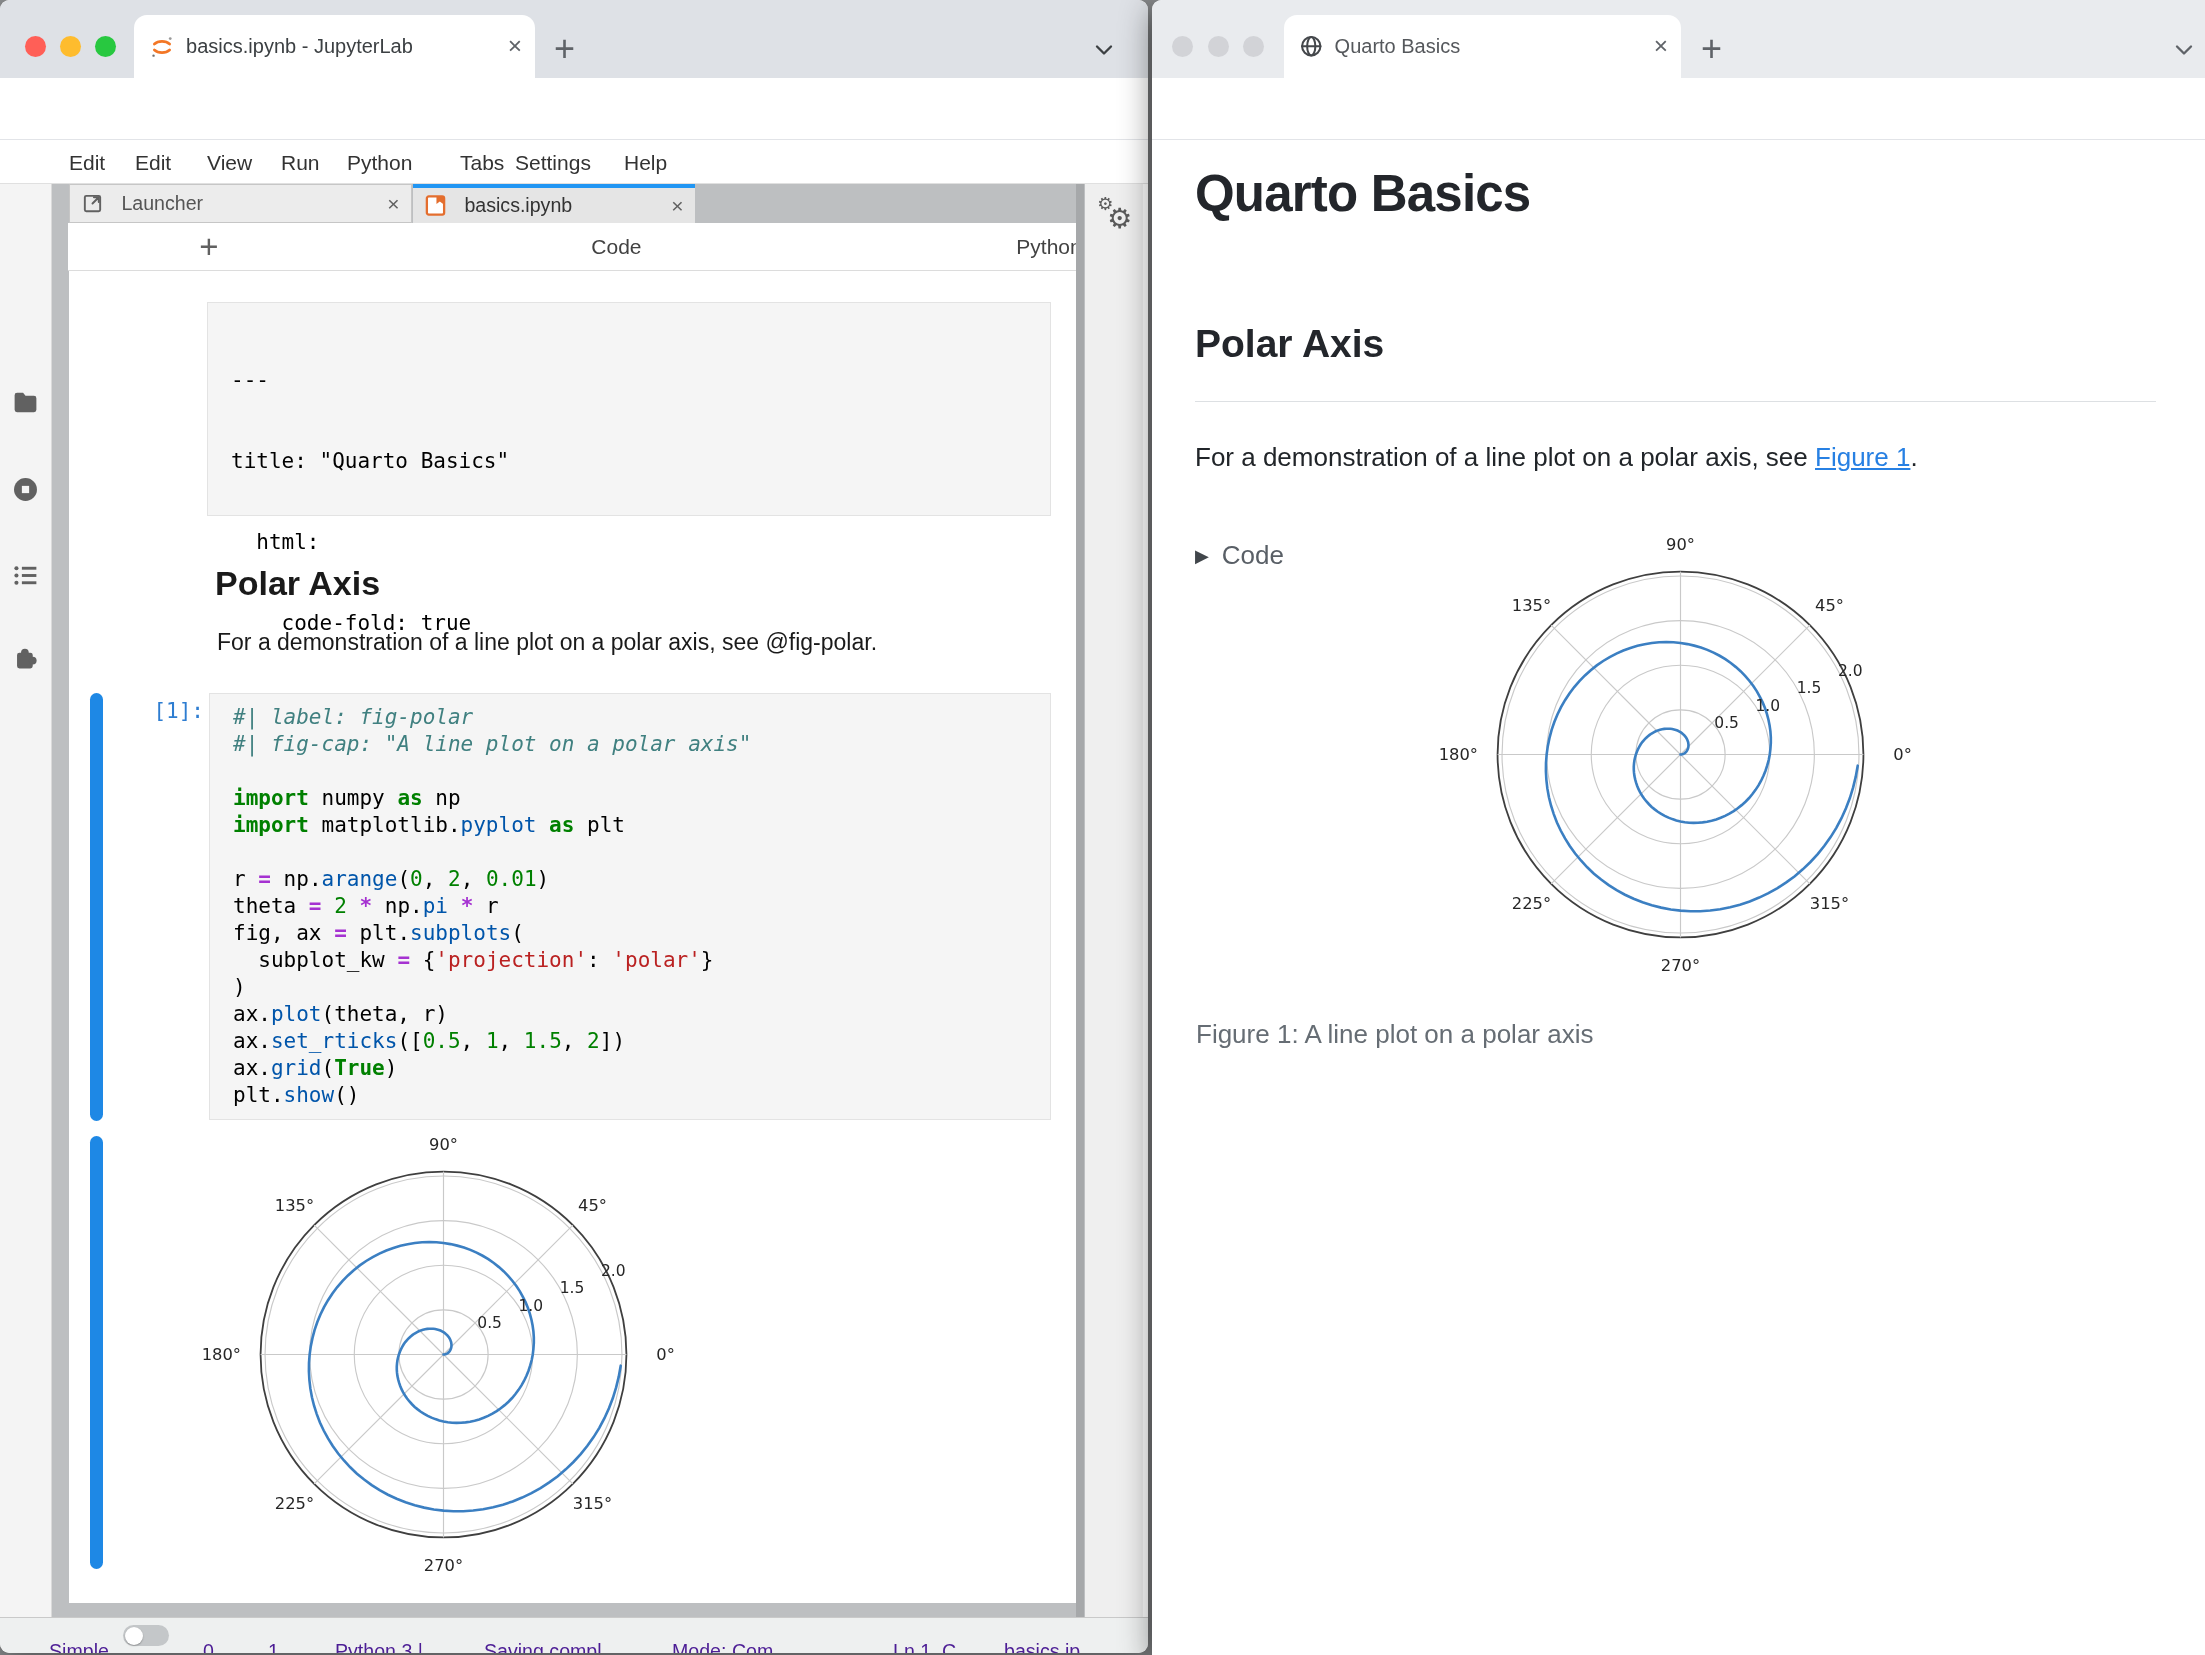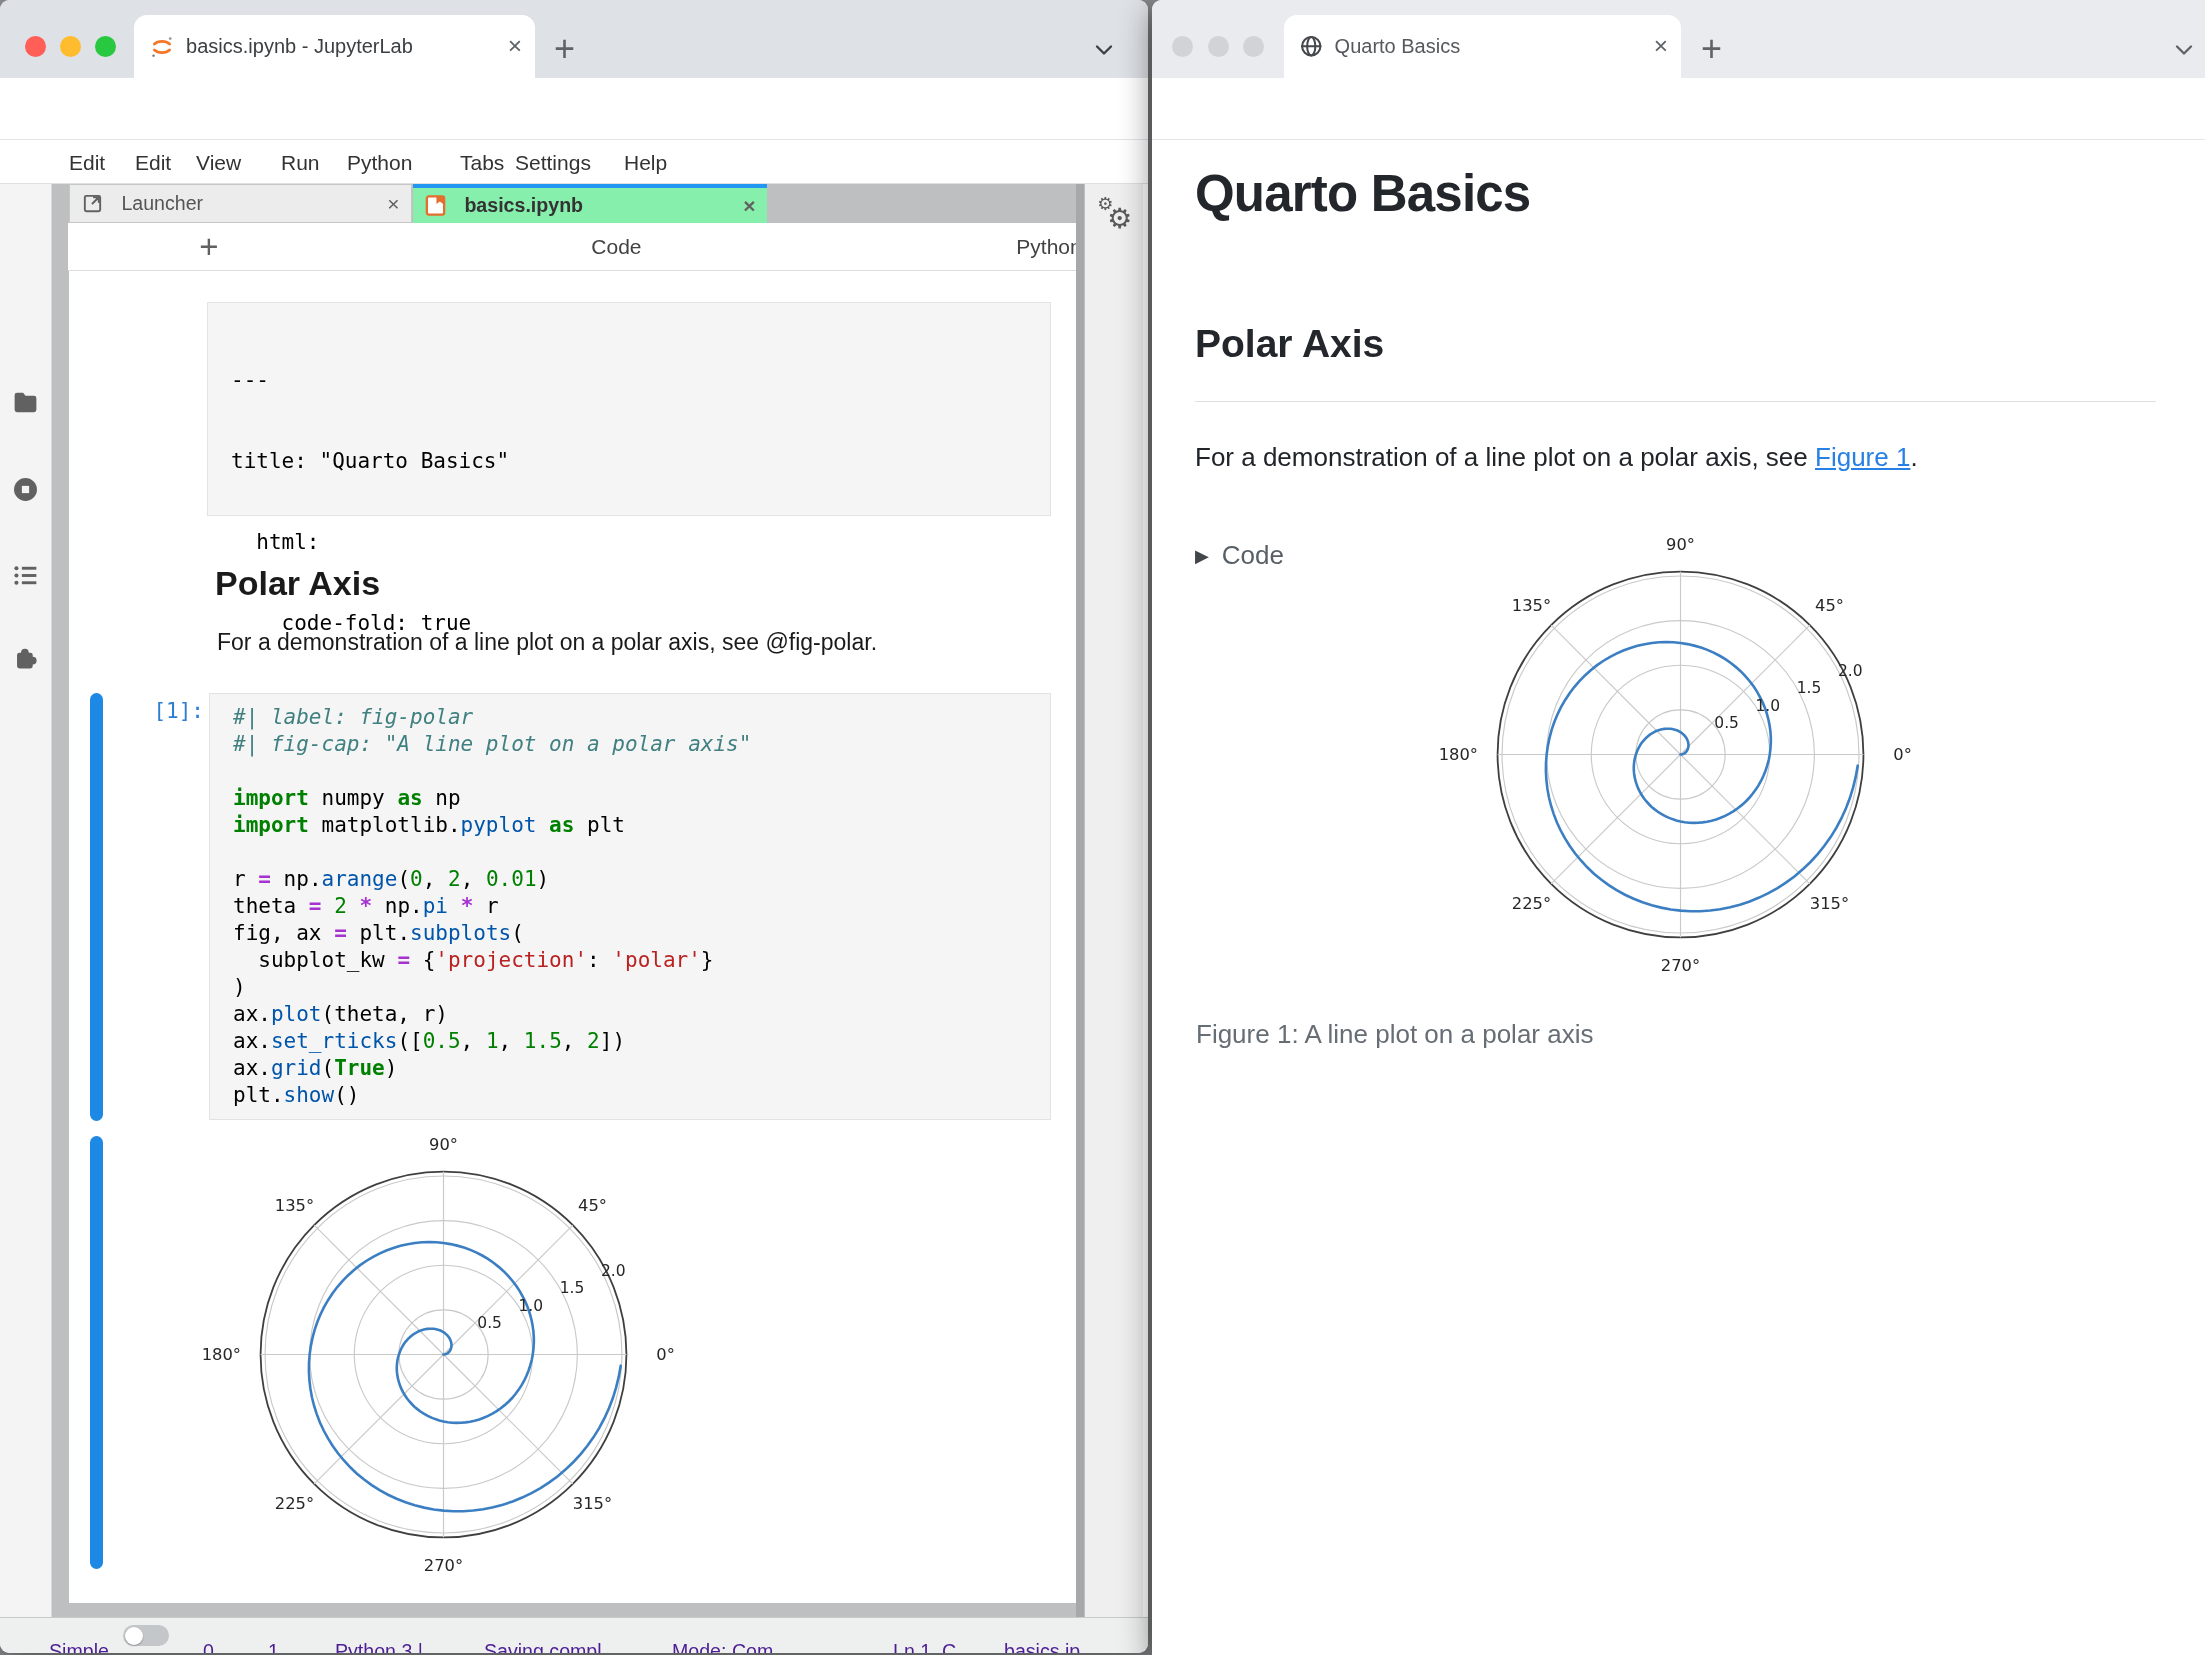--- a/index.html
+++ b/index.html
@@ -122,21 +122,21 @@
 
   <div class="menubar">
     <svg class="ic" style="left:11.4px;top:146px;" width="33" height="33" viewBox="0 0 24 24">
       <path class="st" style="stroke:#f37726;stroke-width:2.6;" d="M5 9.2a8.6 5.6 0 0 1 14 0"></path>
       <path class="st" style="stroke:#f37726;stroke-width:2.6;" d="M5 14.8a8.6 5.6 0 0 0 14 0"></path>
       <circle cx="19.6" cy="4" r="1.4" fill="#9a9a9a"></circle>
         <circle cx="4" cy="20.2" r="1.2" fill="#6f6f6f"></circle>
     </svg>
     <span class="menu-item" style="left:69px;">Edit</span>
     <span class="menu-item" style="left:135px;">Edit</span>
-    <span class="menu-item" style="left:196px;">View</span>
+    <span class="menu-item" style="left:207px;">View</span>
     <span class="menu-item" style="left:281px;">Run</span>
     <span class="menu-item" style="left:347px;">Python</span>
     <span class="menu-item" style="left:460px;">Tabs</span>
     <span class="menu-item" style="left:515px;">Settings</span>
     <span class="menu-item" style="left:624px;">Help</span>
   </div>
 
   <div class="dockbg"></div>
 
   <div class="activitybar">
@@ -169,21 +169,21 @@
   </div>
 
   <div class="jtab" style="left:69px;width:343px;background:#ececec;border:0.8px solid #c6c6c6;top:184px;">
     <svg style="flex:none;" width="23" height="23" viewBox="0 0 24 24" color="#616161">
         <rect class="st" x="4" y="4" width="16" height="16" rx="1.5"></rect>
         <path class="st" d="M12 12l6-6M13.5 5.5H18.5V10.5"></path>
       </svg>
     <span class="lbl" style="color:#555;">Launcher</span>
     <span class="x">×</span>
   </div>
-  <div class="jtab" style="left:413px;width:354px;background:#86efac;top:184px;border-top:4.1px solid #2196f3;font-weight:bold;">
+  <div class="jtab" style="left:413px;width:282px;background:#e5e5e5;top:184px;border-top:4.1px solid #2196f3;">
     <svg style="flex:none;" width="23" height="23" viewBox="0 0 24 24">
         <rect x="3" y="2.5" width="18" height="19" rx="2" fill="#fff" stroke="#e46e2e" stroke-width="2.4"></rect>
         <path d="M13 2.5v8l3.5-2.8 3.5 2.8v-8z" fill="#e46e2e"></path>
       </svg>
     <span class="lbl" style="color:#333;">basics.ipynb</span>
     <span class="x">×</span>
   </div>
 
   <div class="dockbg" style="top:223px;bottom:auto;height:0;"></div>
 

